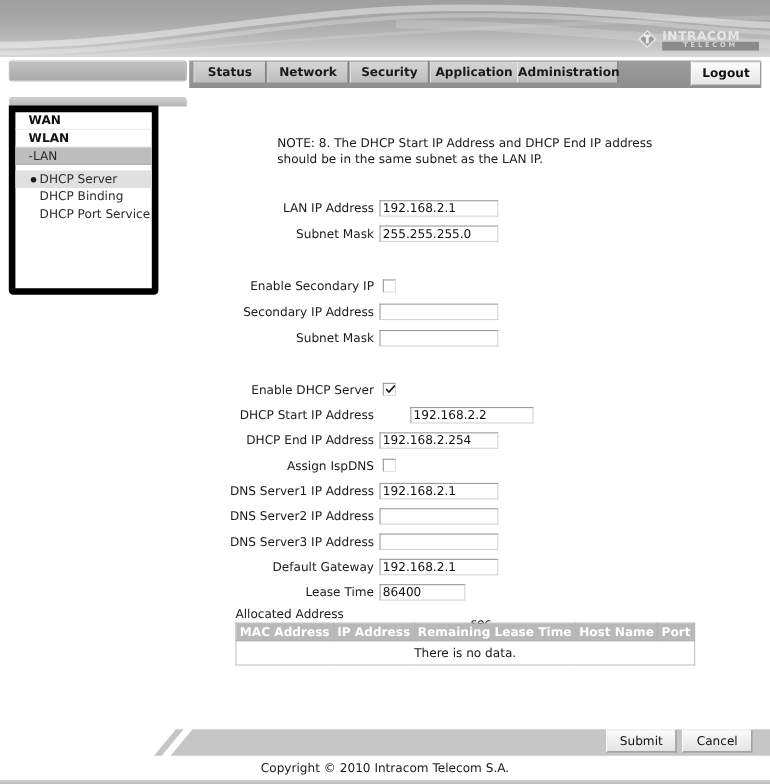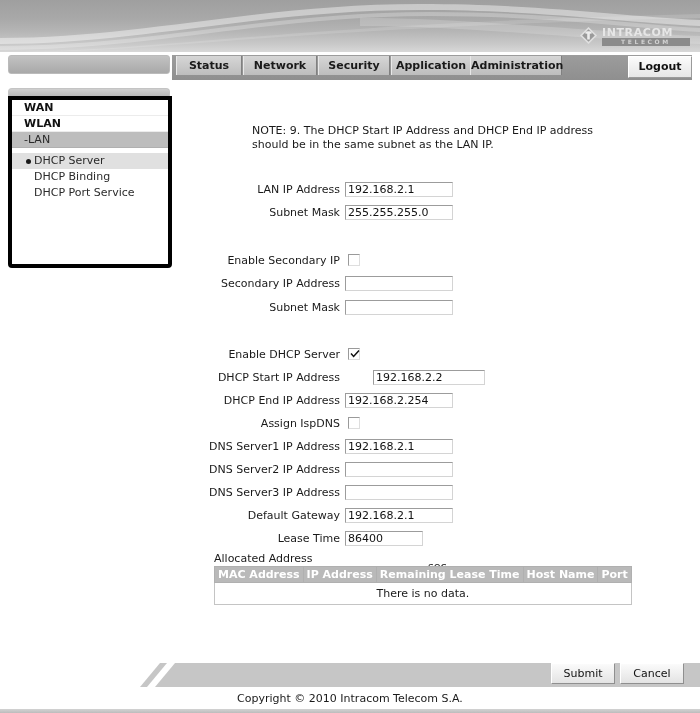--- a/index.html
+++ b/index.html
@@ -131,23 +131,23 @@
     left: 8px; top: 88px;
     width: 160px; height: 8px;
     background: linear-gradient(to bottom, #cfcfcf, #b4b4b4);
     border: 1px solid #c4c4c4;
     border-bottom: none;
     border-radius: 4px 4px 0 0;
   }
   .sidebar {
     position: absolute;
     left: 8px; top: 96px;
-    width: 164px; height: 172px;
-    background: #ffffff;
-    border: 4px solid #000000;
+    width: 136px; height: 172px;
+    background: #ffffff;
+    border: 6px solid #000000;
     border-radius: 0 0 4px 4px;
     box-sizing: border-box;
   }
   .menu-item {
     position: relative;
     height: 15px;
     line-height: 15px;
     padding-left: 12px;
     border-bottom: 1px solid #ececec;
     font-size: 11px;
@@ -355,21 +355,21 @@
   <div class="menu-item group">-LAN</div>
   <div class="menu-spacer"></div>
   <div class="menu-item sub active">
     <span class="menu-bullet"></span>
     <span>DHCP Server</span>
   </div>
   <div class="menu-item sub">DHCP Binding</div>
   <div class="menu-item sub">DHCP Port Service</div>
 </div>
 
-<div class="note">NOTE:  9. The DHCP Start IP Address and DHCP End IP address should be in the same subnet as the LAN IP.</div>
+<div class="note">NOTE:  8. The DHCP Start IP Address and DHCP End IP address should be in the same subnet as the LAN IP.</div>
 
 <div class="form-area">
 
   <div class="frow" style="left:180px; top:181px; width:160px;">
     <span class="flabel">LAN IP Address</span>
   </div>
   <input class="ftext" style="left: 345px; top: 182px; width: 108px;" type="text" value="192.168.2.1">
 
   <div class="frow" style="left:180px; top:204px; width:160px;">
     <span class="flabel">Subnet Mask</span>

